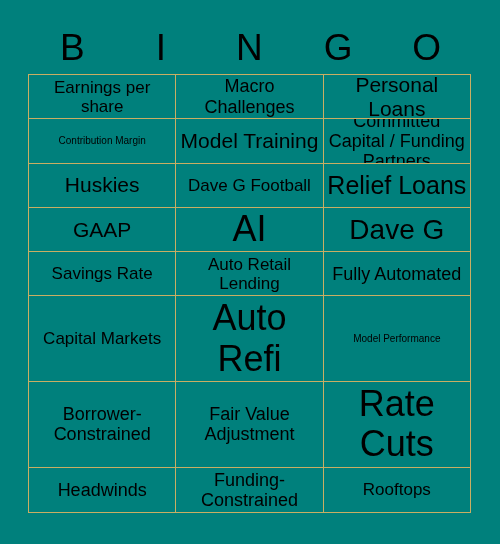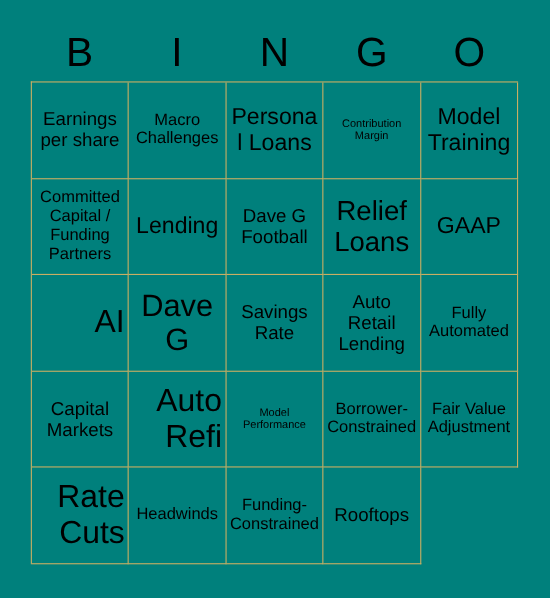--- a/index.html
+++ b/index.html
@@ -43,21 +43,21 @@
   }
 
   
   #grid {
     position: absolute;
     left: 28px;
     top: 74px;
     width: 443px;
     height: 439px;
     display: grid;
-    grid-template-columns: repeat(5, 1fr);
+    grid-template-columns: repeat(3, 1fr);
     grid-template-rows: repeat(5, 1fr);
     border-top: 1px solid #C9AE63;
     border-left: 1px solid #C9AE63;
     box-sizing: border-box;
   }
 
   .cell {
     border-right: 1px solid #C9AE63;
     border-bottom: 1px solid #C9AE63;
     box-sizing: border-box;
@@ -72,25 +72,25 @@
 
   .cell-text {
     display: block;
     line-height: 1.12;
     width: 100%;
     word-wrap: break-word;
   }
 
   
   .fs-xs  { font-size: 10px; }
-  .fs-sm  { font-size: 15px; }
+  .fs-sm  { font-size: 18px; }
   .fs-md  { font-size: 17px; }
   .fs-lg  { font-size: 21px; }
   .fs-xl  { font-size: 25px; }
-  .fs-xxl { font-size: 29px; text-align: right; }
+  .fs-xxl { font-size: 36px; }
   .fs-huge{ font-size: 28px; }
 </style>
 </head>
 <body>
 
 <div id="bingo-card">
 
   <div id="header-row">
       <div class="header-letter">B</div>
       <div class="header-letter">I</div>
@@ -112,21 +112,21 @@
       <div class="cell">
         <span class="cell-text fs-xs">Contribution Margin</span>
       </div>
       <div class="cell">
         <span class="cell-text fs-lg">Model Training</span>
       </div>
       <div class="cell">
         <span class="cell-text fs-sm">Committed Capital / Funding Partners</span>
       </div>
       <div class="cell">
-        <span class="cell-text fs-lg">Lending</span>
+        <span class="cell-text fs-lg">Huskies</span>
       </div>
       <div class="cell">
         <span class="cell-text fs-md">Dave G Football</span>
       </div>
       <div class="cell">
         <span class="cell-text fs-xl">Relief Loans</span>
       </div>
       <div class="cell">
         <span class="cell-text fs-lg">GAAP</span>
       </div>

